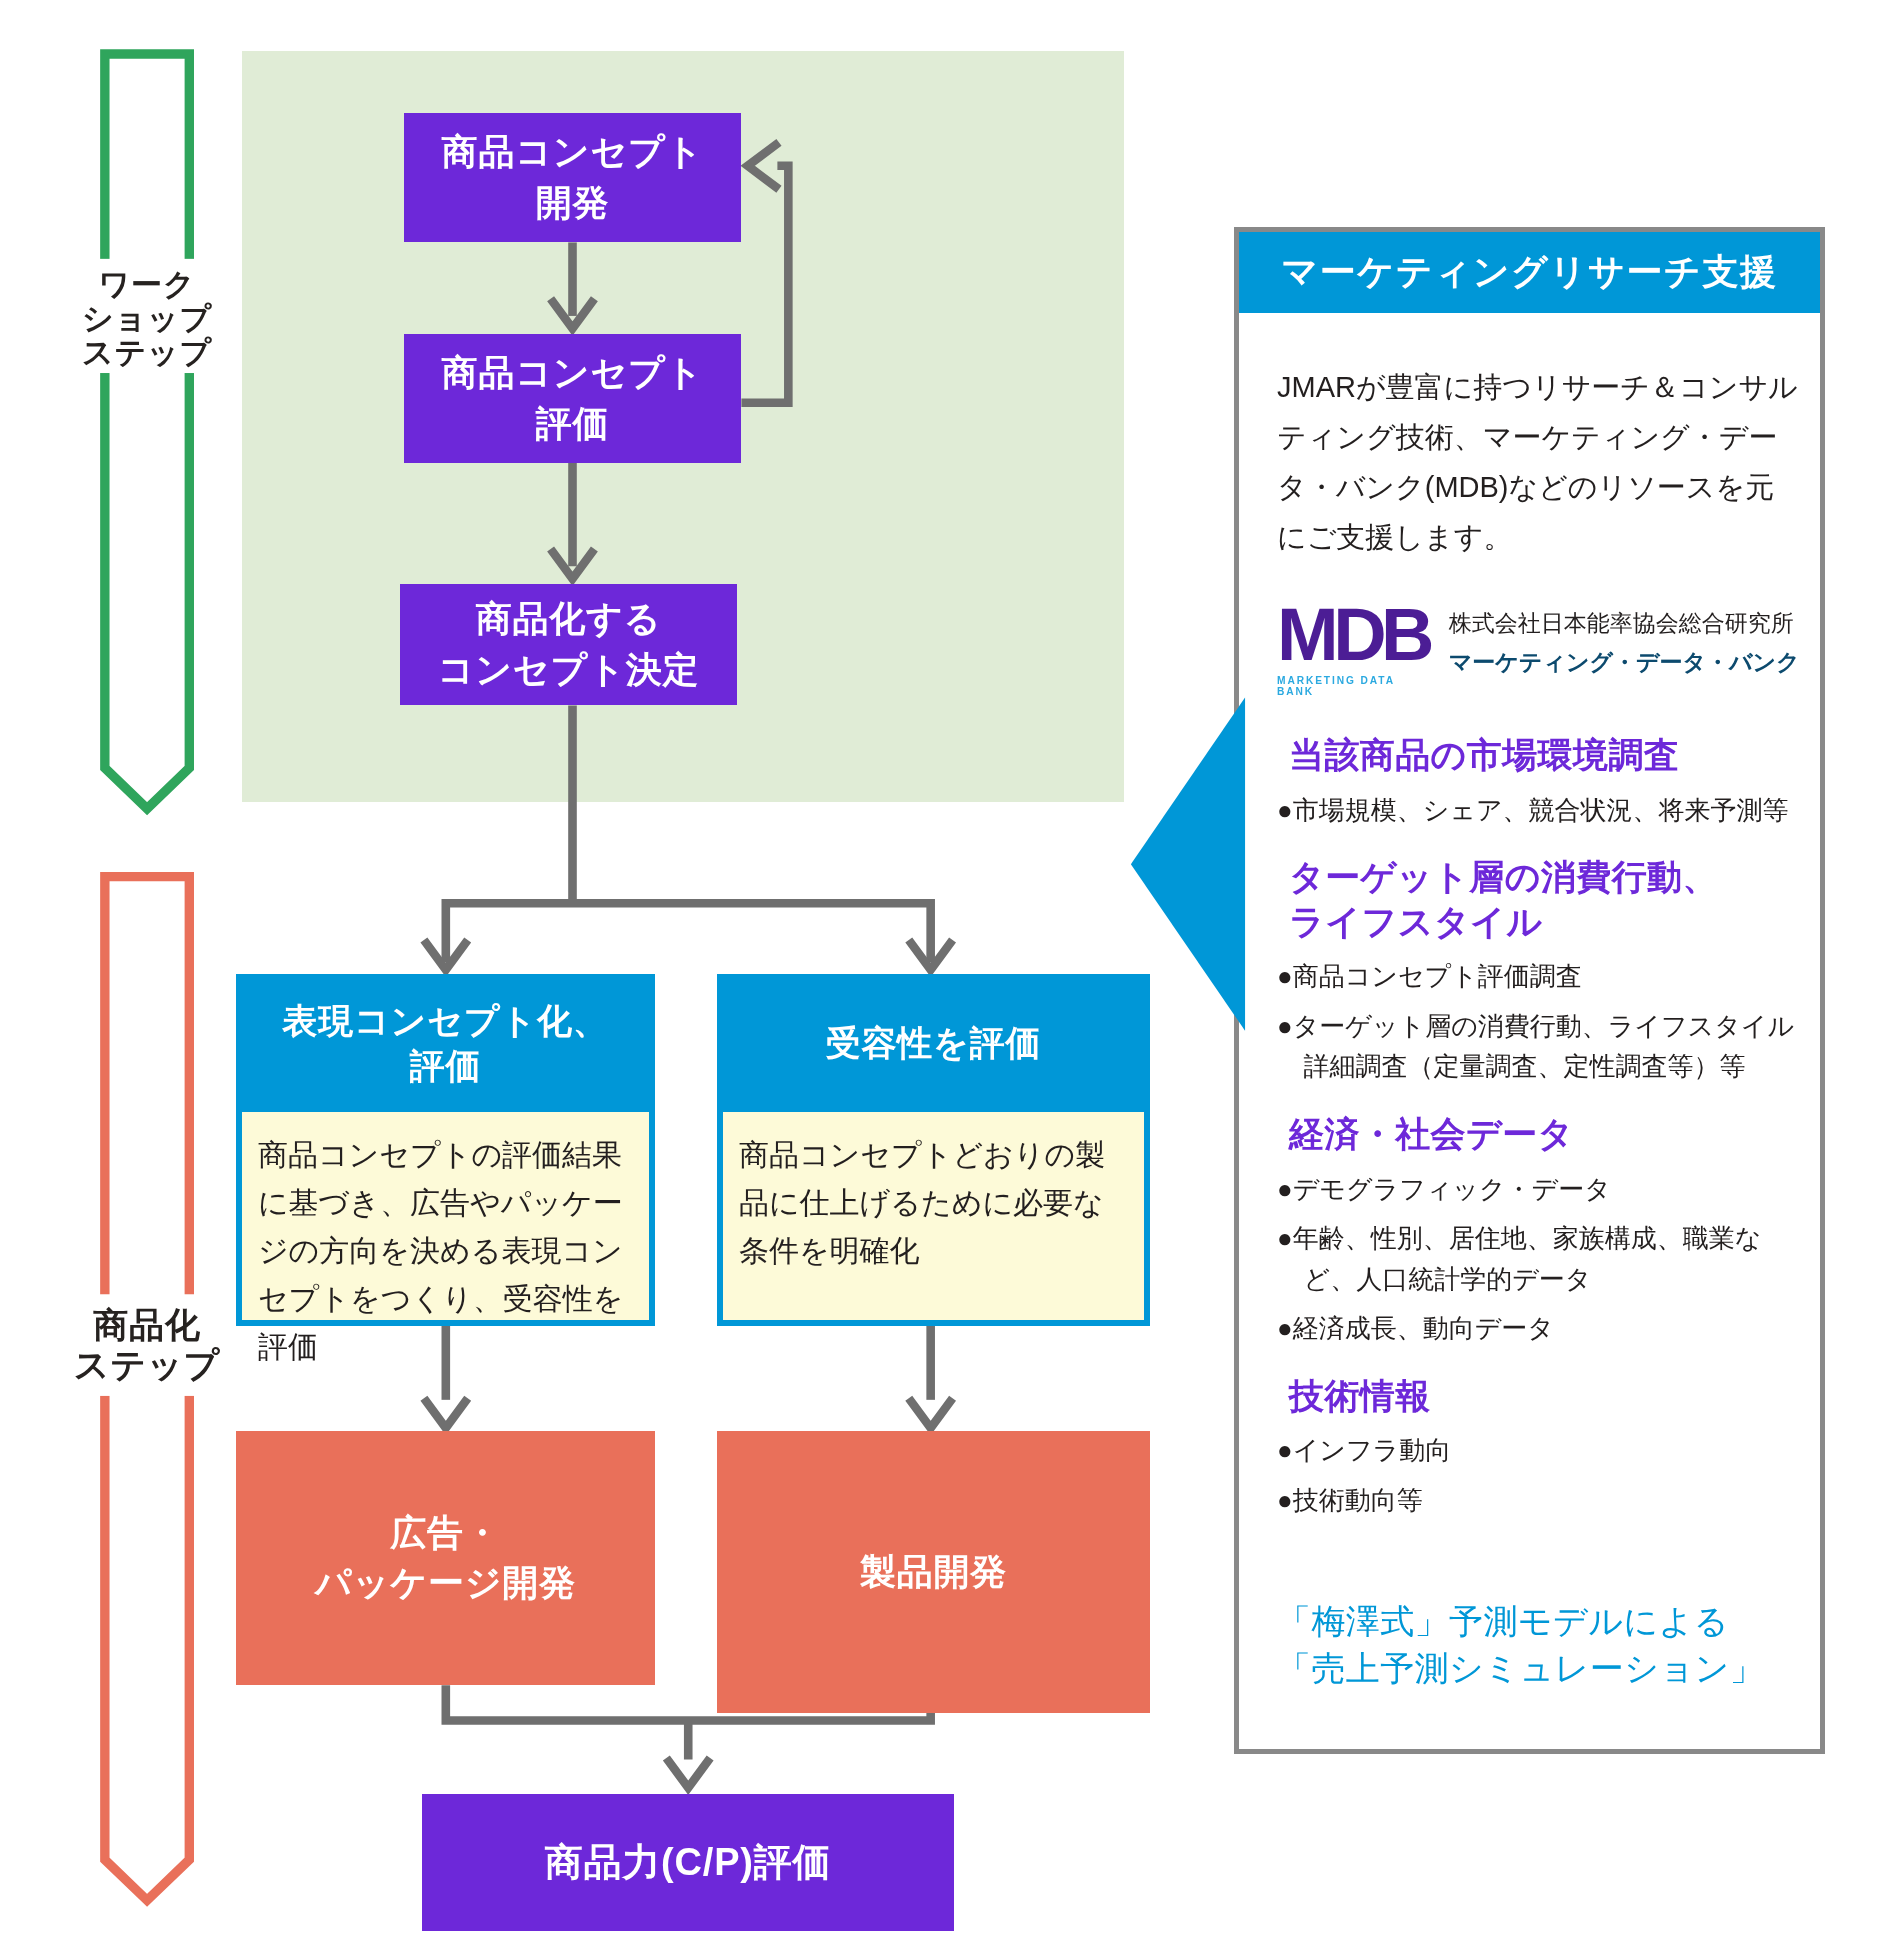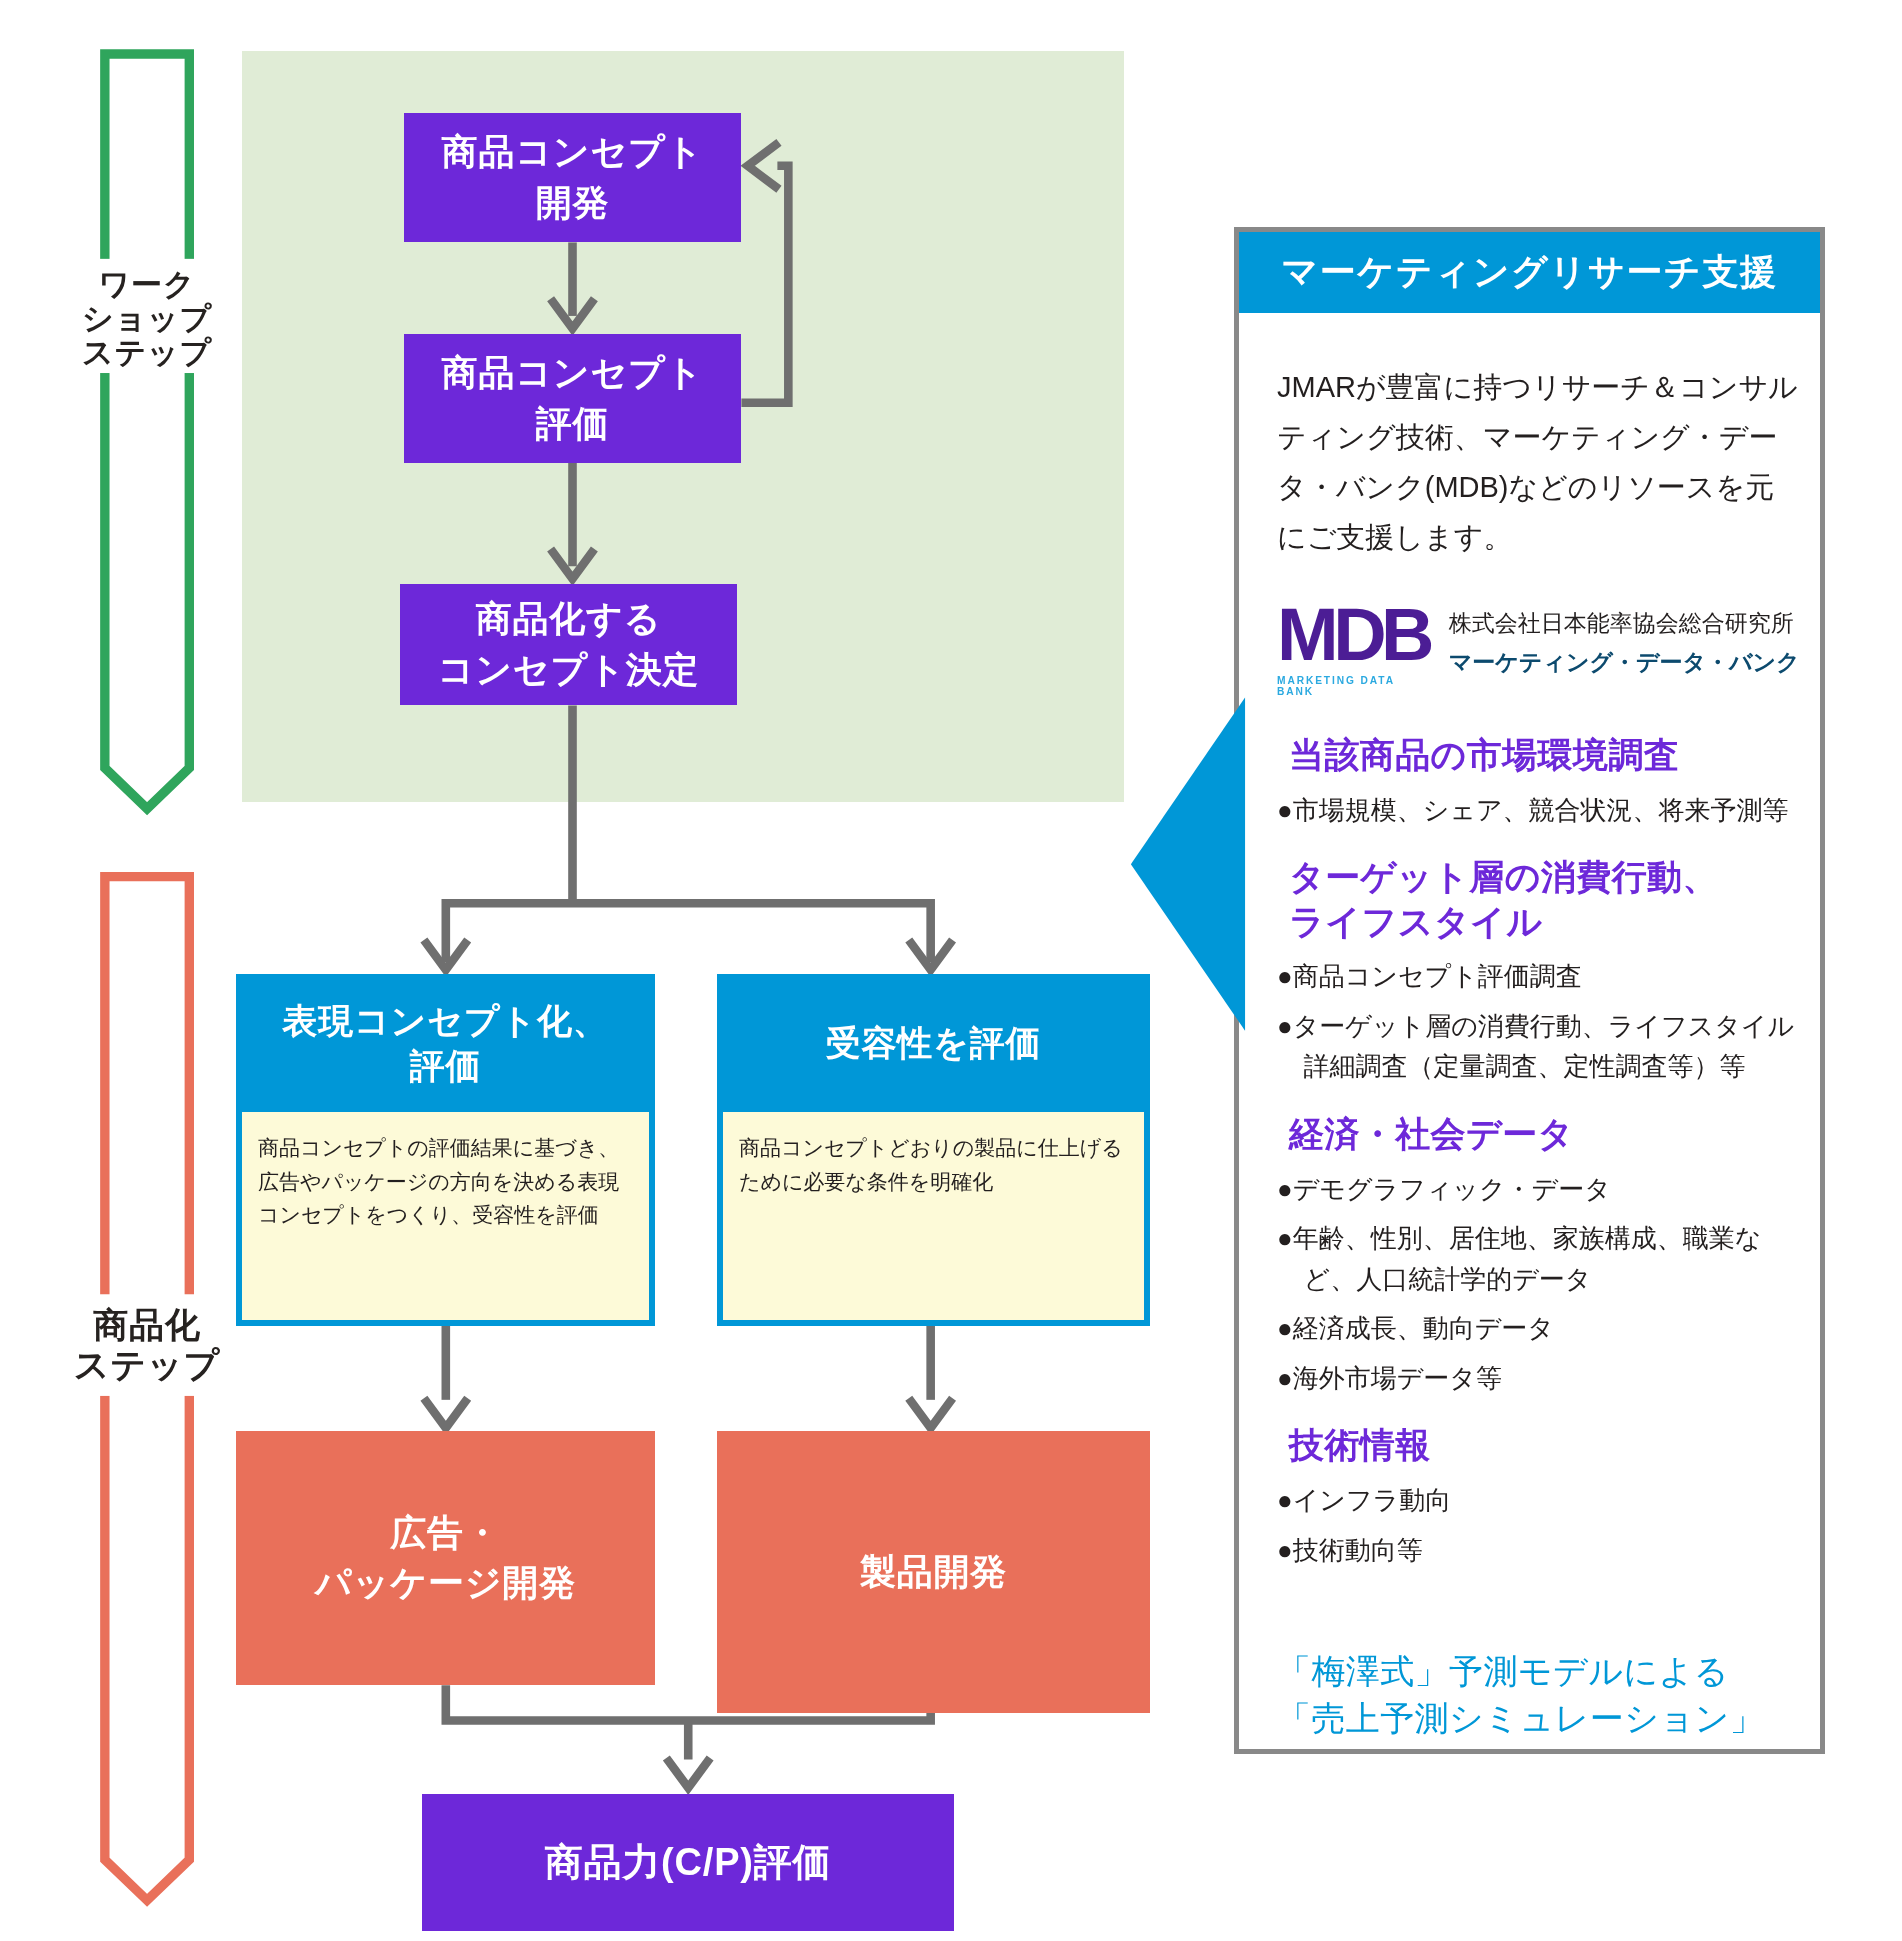--- a/index.html
+++ b/index.html
@@ -29,21 +29,21 @@
     font-size:36px;line-height:1.4;white-space:pre-line;letter-spacing:0.8px;
   }
   .combo{background:#0097d7;}
   .combo-head{
     position:absolute;left:0;top:0;right:0;height:138px;display:flex;
     align-items:center;justify-content:center;text-align:center;color:#fff;
     font-weight:bold;font-size:35px;line-height:1.3;white-space:pre-line;letter-spacing:0.8px;
   }
   .combo-body{
     position:absolute;left:6.3px;right:6.3px;top:138px;bottom:6.3px;background:#fdfad8;
-    color:#231f1f;font-size:21px;line-height:1.6;padding:19px 15.6px;box-sizing:border-box;
+    color:#231f1f;font-size:30px;line-height:1.6;padding:19px 15.6px;box-sizing:border-box;
     text-align:left;
   }
   
   .panel{
     left:1234px;top:227px;width:591px;height:1527px;background:#ffffff;
     border:5.5px solid #898989;box-sizing:border-box;
   }
   .panel-head{
     height:81px;background:#0097d7;display:flex;align-items:center;justify-content:center;
     color:#fff;font-weight:bold;font-size:36px;letter-spacing:1.6px;
@@ -166,21 +166,20 @@
 ライフスタイル</h3>
         <div class="bullet">●商品コンセプト評価調査</div>
         <div class="bullet">●ターゲット層の消費行動、ライフスタイル詳細調査（定量調査、定性調査等）等</div>
       </div>
 
       <div class="section">
         <h3>経済・社会データ</h3>
         <div class="bullet">●デモグラフィック・データ</div>
         <div class="bullet">●年齢、性別、居住地、家族構成、職業など、人口統計学的データ</div>
         <div class="bullet">●経済成長、動向データ</div>
-        <div class="bullet">●海外市場データ等</div>
       </div>
 
       <div class="section">
         <h3>技術情報</h3>
         <div class="bullet">●インフラ動向</div>
         <div class="bullet">●技術動向等</div>
       </div>
 
       <div class="panel-footer">「梅澤式」予測モデルによる
 「売上予測シミュレーション」</div>

